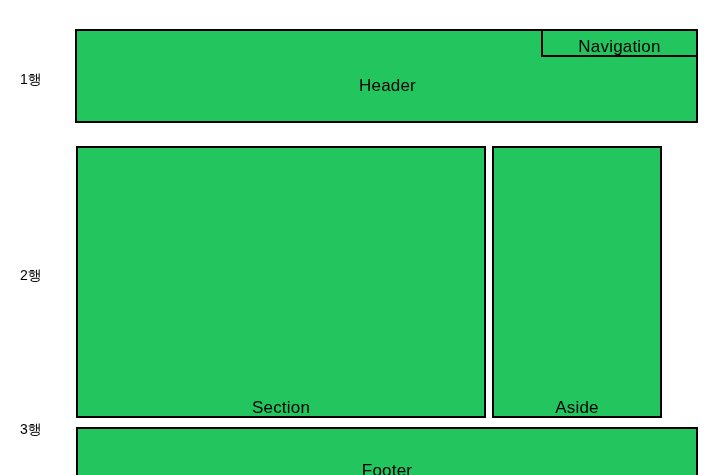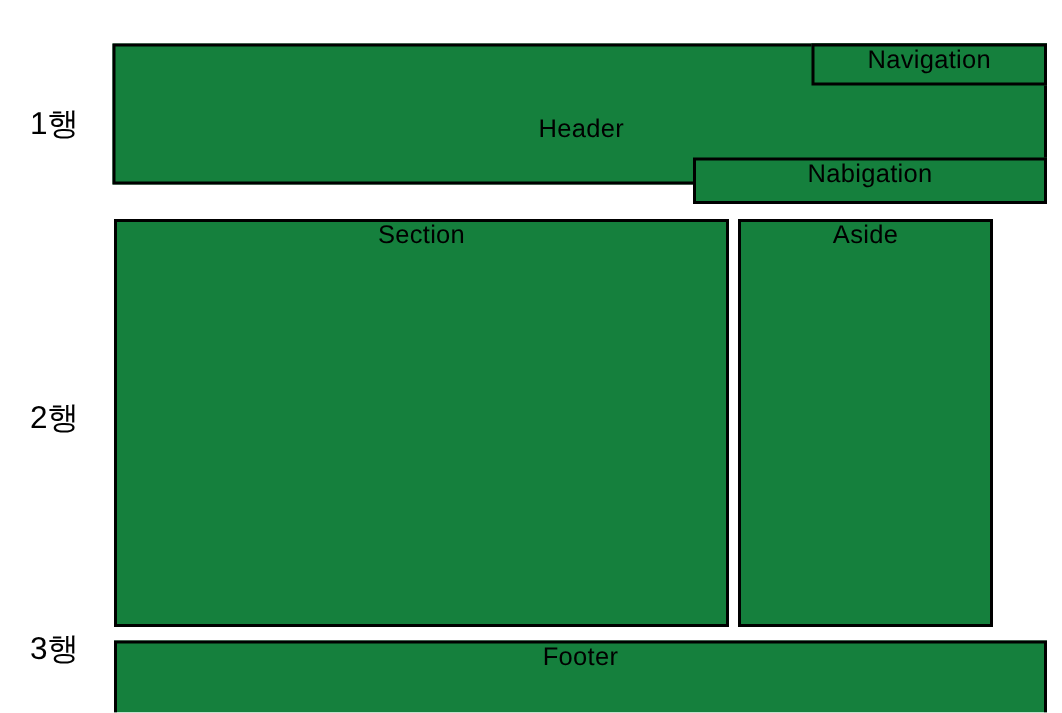--- a/index.html
+++ b/index.html
@@ -17,36 +17,36 @@
     position: relative;
     width: 708px;
     height: 475px;
     background: #ffffff;
     overflow: hidden;
   }
 
   
   .row-label {
     position: absolute;
-    font-size: 21px;
+    font-size: 14px;
     line-height: 1;
     color: #000000;
     white-space: nowrap;
     text-align: left;
     letter-spacing: 0px;
   }
 
   
   .box {
     position: absolute;
     box-sizing: border-box;
     border: 2px solid #000000;
-    background: #15803d;
+    background: #22c55e;
     display: flex;
-    align-items: flex-start;
+    align-items: flex-end;
     justify-content: center;
   }
   .box > .box-label {
     font-size: 17px;
     line-height: 1;
     color: #000000;
     white-space: nowrap;
     letter-spacing: 0.2px;
   }
 
@@ -124,23 +124,20 @@
   <div class="row-label" id="label-row3">3행</div>
 
   <div class="box" id="header-box">
     <span class="box-label">Header</span>
   </div>
 
   <div class="box" id="navigation-box">
     <span class="box-label">Navigation</span>
   </div>
 
-  <div class="box" id="nabigation-box">
-    <span class="box-label">Nabigation</span>
-  </div>
 
   <div class="box" id="section-box">
     <span class="box-label">Section</span>
   </div>
 
   <div class="box" id="aside-box">
     <span class="box-label">Aside</span>
   </div>
 
   <div class="box" id="footer-box">

